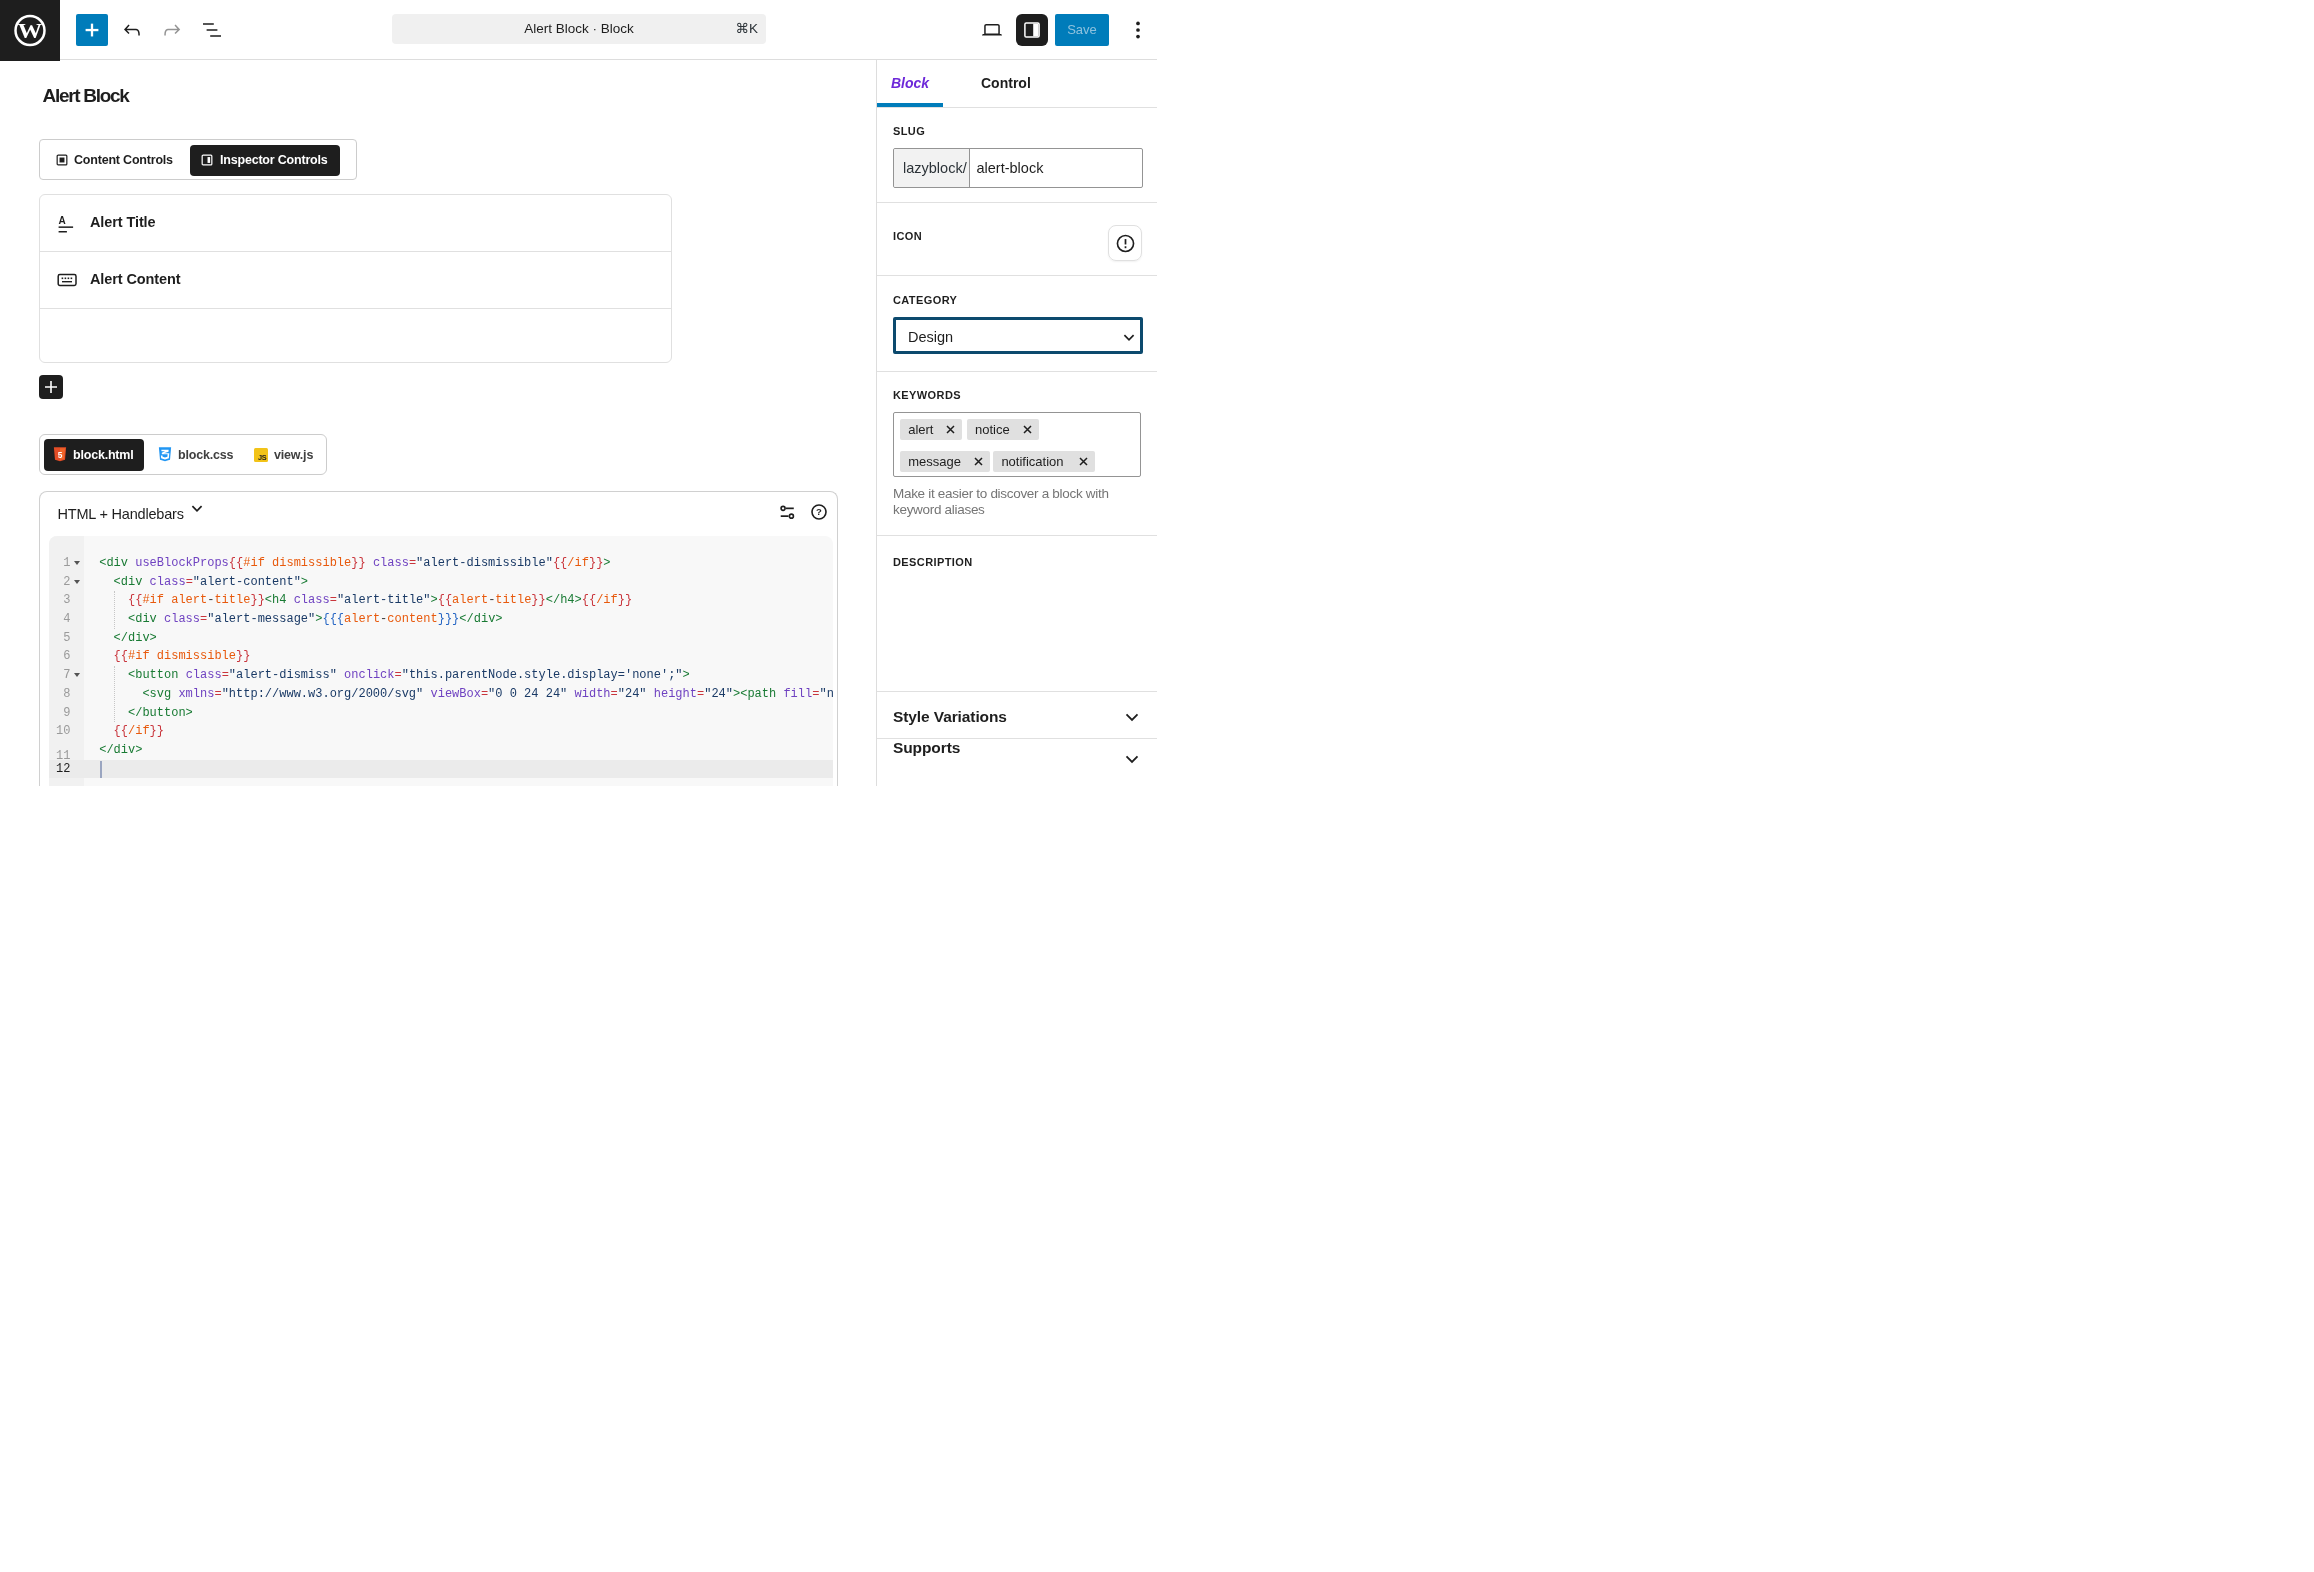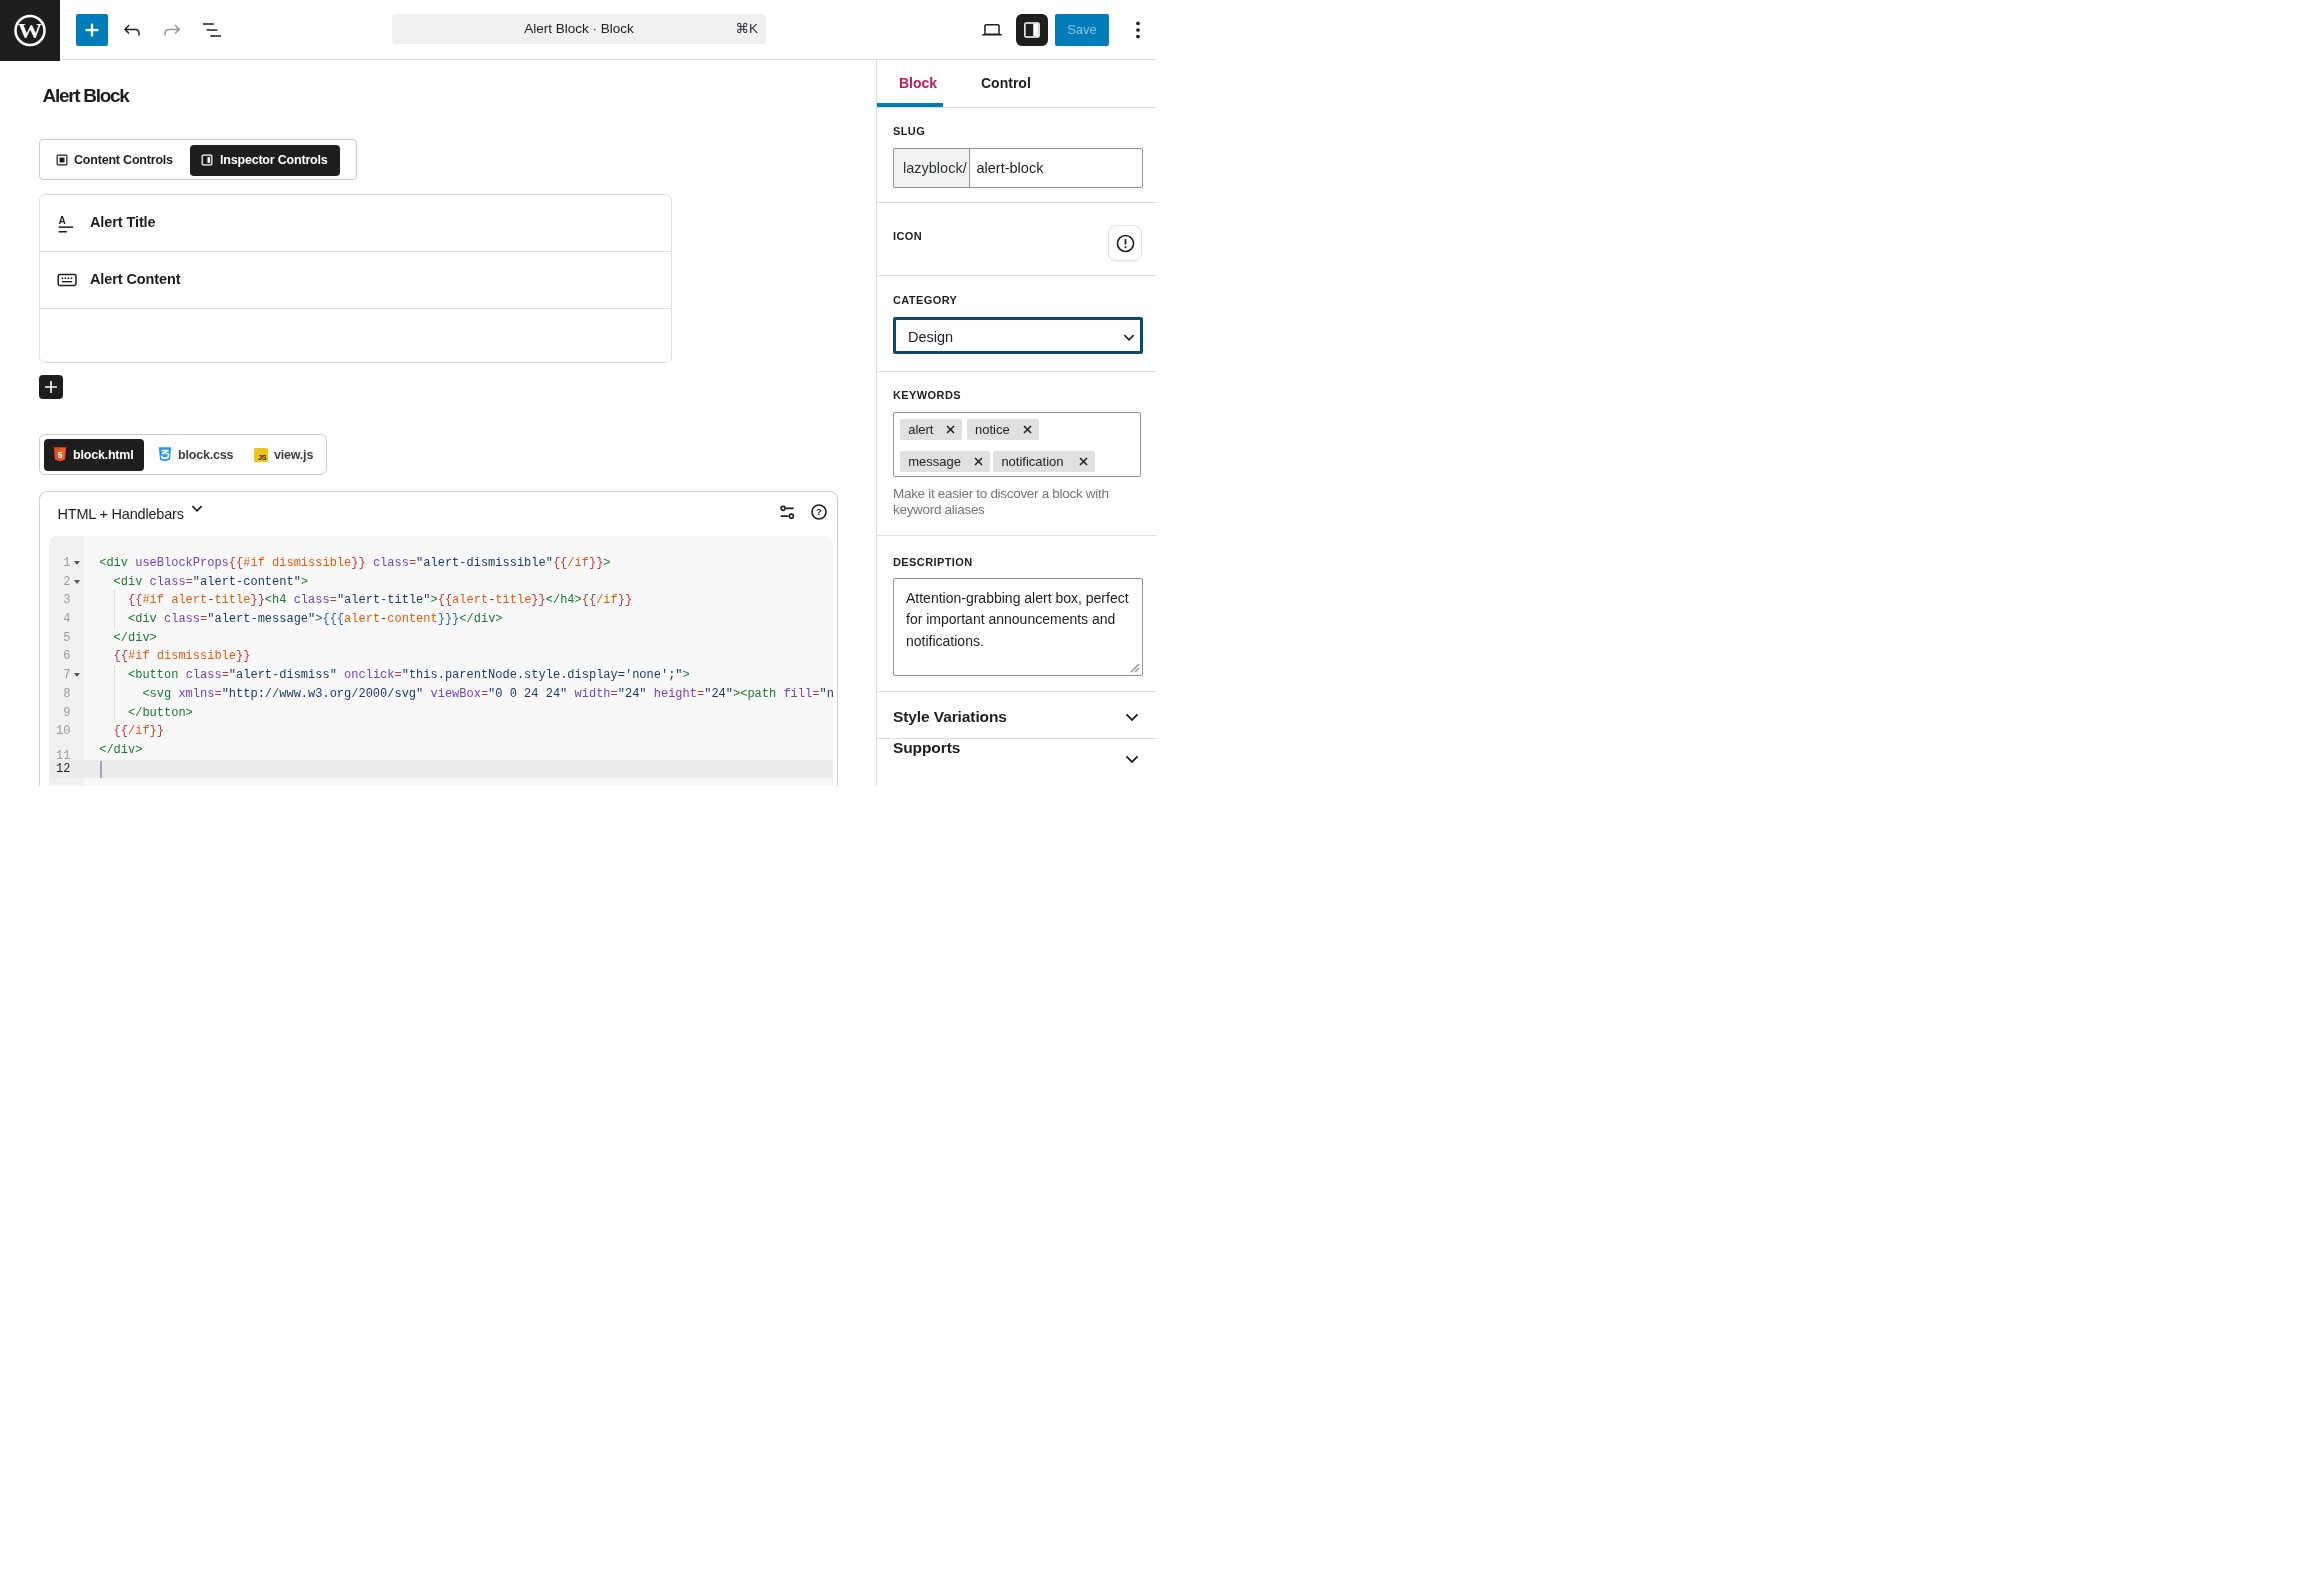--- a/index.html
+++ b/index.html
@@ -234,21 +234,21 @@
     <div class="cline" style="top:167.6px;">    <span class="g">&lt;/button&gt;</span></div>
     <div class="cline" style="top:186.3px;">  <span class="r">{{</span><span class="o">/if</span><span class="r">}}</span></div>
     <div class="cline" style="top:205px;"><span class="g">&lt;/div&gt;</span></div>
     <div class="abs" style="left:50.5px;top:224.7px;width:2px;height:17.5px;background:#9aa5c0;"></div>
   </div>
 </div>
 
 <div class="abs" style="left:876px;top:60px;width:1px;height:726px;background:#ddd;"></div>
 <div class="sidebar"></div>
 <div class="abs" style="left:877px;top:60px;width:280px;height:47px;">
-  <div class="abs" style="left:8px;top:0;width:66px;height:47px;line-height:47px;text-align:center;font-size:14px;font-weight:600;color:#be185d;">Block</div>
+  <div class="abs" style="left:0;top:0;width:66px;height:47px;line-height:47px;text-align:center;font-size:14px;font-weight:600;color:#6d28d9;font-style:italic;">Block</div>
   <div class="abs" style="left:981px;top:0;height:47px;line-height:47px;font-size:14px;font-weight:600;color:#1e1e1e;margin-left:-877px;">Control</div>
 </div>
 <div class="abs" style="left:877px;top:107px;width:280px;height:1px;background:#e0e0e0;"></div>
 <div class="abs" style="left:877px;top:102.5px;width:66px;height:4.5px;background:#007cba;"></div>
 <div class="lbl" style="left:893px;top:124.5px;">SLUG</div>
 <div class="abs" style="left:893px;top:147.5px;width:250px;height:40px;border:1px solid #949494;border-radius:2px;box-sizing:border-box;">
   <div class="abs" style="left:0;top:0;width:76px;height:38px;background:#f2f2f2;border-right:1px solid #949494;box-sizing:border-box;border-radius:2px 0 0 2px;line-height:38px;padding-left:9px;font-size:14.5px;color:#2c3338;">lazyblock/</div>
   <div class="abs" style="left:82.5px;top:0;height:38px;line-height:38px;font-size:14.5px;color:#1e1e1e;">alert-block</div>
 </div>
 <div class="sep" style="left:877px;top:201.5px;"></div>
@@ -279,26 +279,20 @@
       </svg></div>
 <div class="tag" style="left:900.2px;top:450.5px;width:89.5px;"><span>message</span><svg width="9" height="9" viewBox="0 0 9 9">
         <path d="M1 1 L8 8 M8 1 L1 8" stroke="#1e1e1e" stroke-width="1.5"></path>
       </svg></div>
 <div class="tag" style="left:993.4px;top:450.5px;width:102px;"><span>notification</span><svg width="9" height="9" viewBox="0 0 9 9">
         <path d="M1 1 L8 8 M8 1 L1 8" stroke="#1e1e1e" stroke-width="1.5"></path>
       </svg></div>
 <div class="abs" style="left:893px;top:486px;width:260px;font-size:13.5px;letter-spacing:-0.3px;line-height:16.3px;color:#757575;">Make it easier to discover a block with<br>keyword aliases</div>
 <div class="sep" style="left:877px;top:535px;"></div>
 <div class="lbl" style="left:893px;top:555.5px;">DESCRIPTION</div>
-<div class="abs" style="left:893px;top:577.7px;width:250px;height:98.3px;border:1px solid #949494;border-radius:2px;box-sizing:border-box;">
-  <div class="abs" style="left:12px;top:9px;font-size:14px;line-height:21.8px;color:#1e1e1e;">Attention-grabbing alert box, perfect<br>for important announcements and<br>notifications.</div>
-  <svg class="abs" style="right:2px;bottom:2px;" width="10" height="10" viewBox="0 0 10 10">
-        <path d="M1 9 L9 1 M5 9 L9 5" stroke="#888" stroke-width="1.2"></path>
-      </svg>
-</div>
 <div class="sep" style="left:877px;top:691px;"></div>
 <div class="hd" style="left:893px;top:708px;">Style Variations</div>
 <svg class="chev" style="left:1125px;top:713px;" width="14" height="9" viewBox="0 0 14 9">
       <path d="M1.5 1.3 L7 6.9 L12.5 1.3" fill="none" stroke="#1e1e1e" stroke-width="1.8"></path>
     </svg>
 <div class="sep" style="left:877px;top:737.8px;"></div>
 <div class="hd" style="left:893px;top:739px;">Supports</div>
 <svg class="chev" style="left:1125px;top:755px;" width="14" height="9" viewBox="0 0 14 9">
       <path d="M1.5 1.3 L7 6.9 L12.5 1.3" fill="none" stroke="#1e1e1e" stroke-width="1.8"></path>
     </svg>

